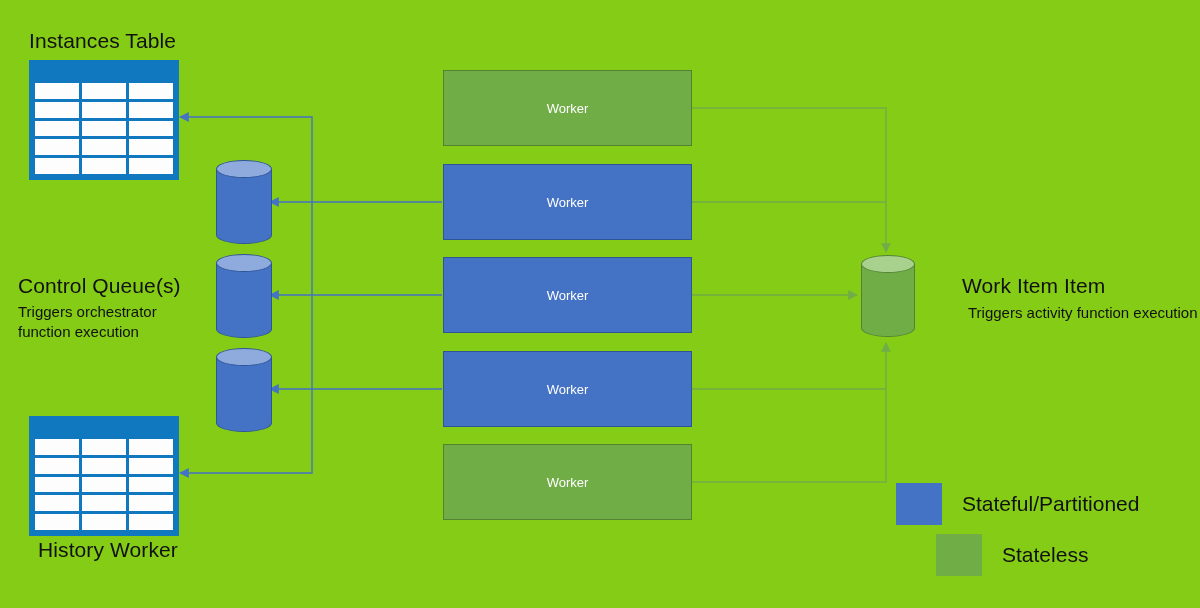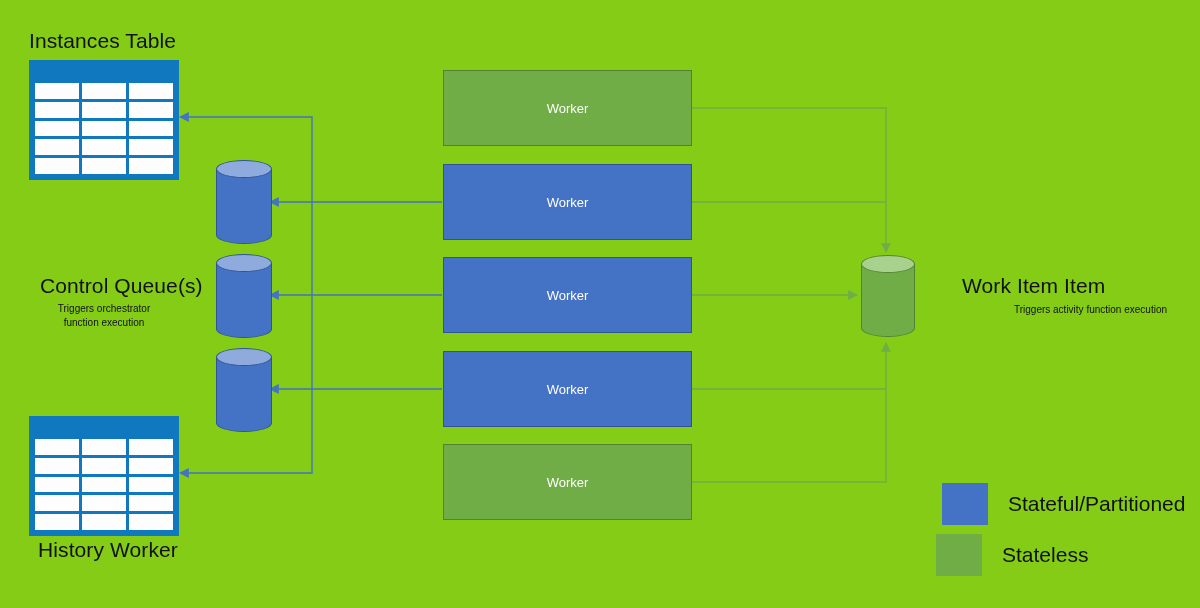--- a/index.html
+++ b/index.html
@@ -30,23 +30,22 @@
   
   .label-major {
     position: absolute;
     font-size: 21px;
     color: #111111;
     white-space: nowrap;
     letter-spacing: 0.1px;
   }
   .label-sub {
     position: absolute;
-    font-size: 10px;
+    font-size: 15px;
     color: #111111;
-    text-align: center;
     line-height: 1.35;
   }
 
   
   .table-glyph {
     position: absolute;
     background: #1078be;
     box-sizing: border-box;
     padding: 23px 6px 6px 6px;
     display: flex;
@@ -265,21 +264,21 @@
     <div class="cyl-body"></div>
     <div class="cyl-cap cyl-top"></div>
   </div>
 
   <div class="cyl cyl-blue" style="left:216px; top:348px; width:56px; height:84px;">
     <div class="cyl-cap cyl-bottom"></div>
     <div class="cyl-body"></div>
     <div class="cyl-cap cyl-top"></div>
   </div>
 
-  <div class="label-major" style="left:18px; top:274px;margin-left:22px;">Control Queue(s)</div>
+  <div class="label-major" style="left:18px; top:274px;">Control Queue(s)</div>
   <div class="label-sub" style="left:18px; top:302px; width:172px;">
     <span>Triggers orchestrator</span><br>
     <span>function execution</span>
   </div>
 
   <div class="worker worker-green" style="left:443px; top:70px; width:249px; height:76px;">
     <span>Worker</span>
   </div>
 
   <div class="worker worker-blue" style="left:443px; top:164px; width:249px; height:76px;">
@@ -300,21 +299,21 @@
 
   <div class="cyl cyl-green" style="left:861px; top:255px; width:54px; height:82px;">
     <div class="cyl-cap cyl-bottom"></div>
     <div class="cyl-body"></div>
     <div class="cyl-cap cyl-top"></div>
   </div>
 
   <div class="label-major" style="left:962px; top:274px;">Work Item Item</div>
   <div class="label-sub" style="left:968px; top:303px; width:245px;">Triggers activity function execution</div>
 
-  <div class="legend-row" style="left:942px; top:483px;justify-content:flex-end;">
+  <div class="legend-row" style="left:896px; top:483px;justify-content:flex-end;">
     <div class="legend-swatch sw-blue"></div>
     <div class="legend-text">Stateful/Partitioned</div>
   </div>
 
   <div class="legend-row" style="left:936px; top:534px;">
     <div class="legend-swatch sw-green"></div>
     <div class="legend-text">Stateless</div>
   </div>
 
 </div>

